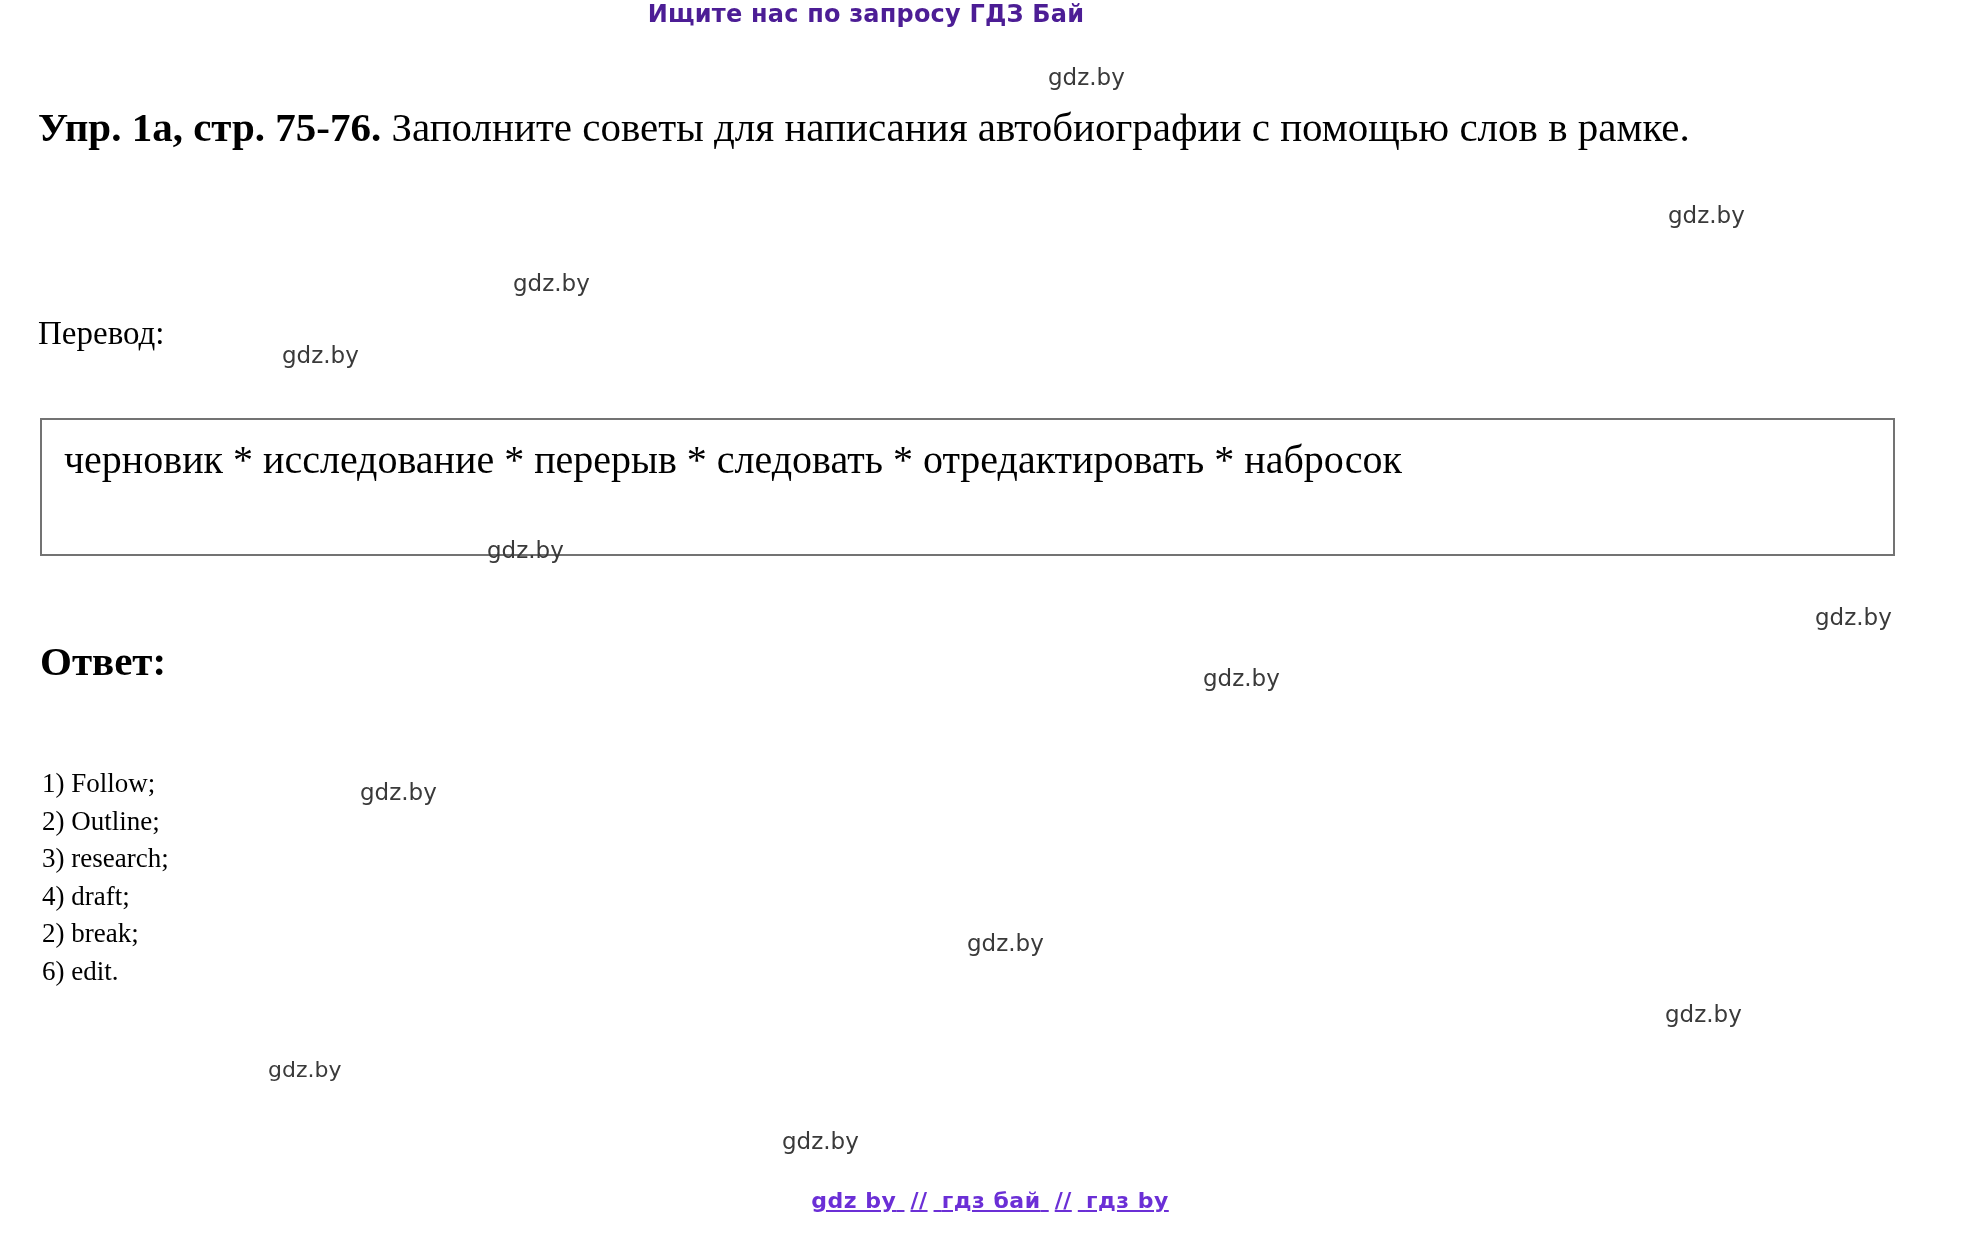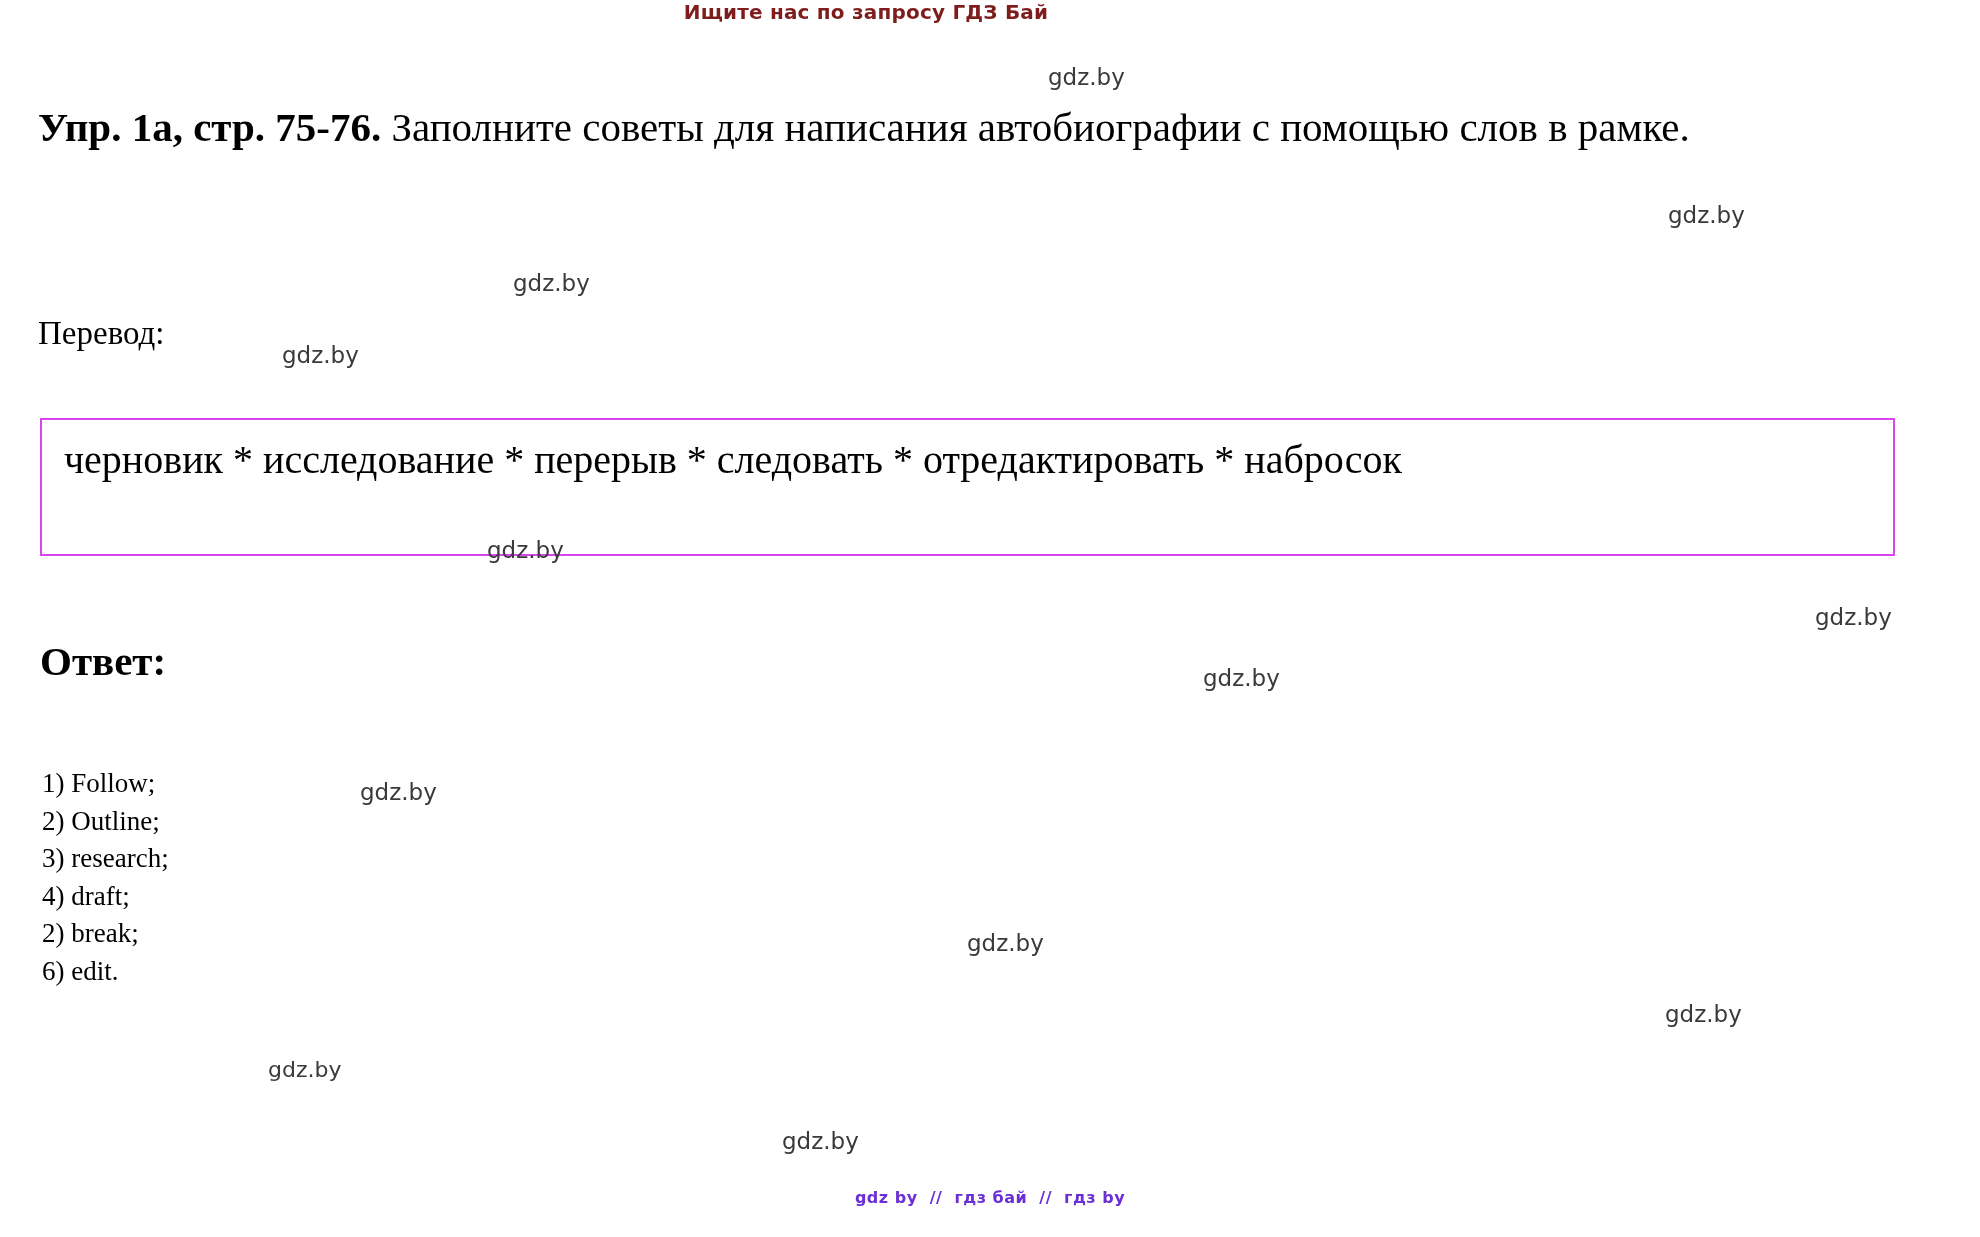--- a/index.html
+++ b/index.html
@@ -22,22 +22,22 @@
   }
   
   .banner {
     position: absolute;
     top: 0px;
     left: 0;
     width: 1732px;
     text-align: center;
     font-family: "DejaVu Sans", sans-serif;
     font-weight: bold;
-    font-size: 20px;
-    color: #7f1d1d;
+    font-size: 24px;
+    color: #4c1d95;
     letter-spacing: 0.2px;
   }
   
   .wm {
     position: absolute;
     font-family: "DejaVu Sans", sans-serif;
     font-size: 23px;
     color: #3a3a3a;
     white-space: nowrap;
     margin-top: 22px;
@@ -63,21 +63,21 @@
     left: 38px;
     top: 315px;
     font-size: 33px;
   }
   .wordbox {
     position: absolute;
     left: 40px;
     top: 418px;
     width: 1855px;
     min-height: 138px;
-    border: 2px solid #d946ef;
+    border: 2px solid #737373;
     box-sizing: border-box;
     padding: 12px 22px 10px 22px;
     font-size: 40px;
     line-height: 1.42;
   }
   .label-answer {
     position: absolute;
     left: 40px;
     top: 637px;
     font-size: 41px;
@@ -93,24 +93,25 @@
   .answers div {
     white-space: nowrap;
   }
   .footer {
     position: absolute;
     left: 0;
     top: 1188px;
     width: 1980px;
     text-align: center;
     font-family: "DejaVu Sans", sans-serif;
-    font-size: 16px;
+    font-size: 22px;
     font-weight: bold;
     color: #6b2fd6;
     letter-spacing: 0.5px;
+    text-decoration: underline;
   }
   .footer .sep {
     color: #6b2fd6;
     font-weight: bold;
     padding: 0 6px;
   }
 </style>
 </head>
 <body>
 

